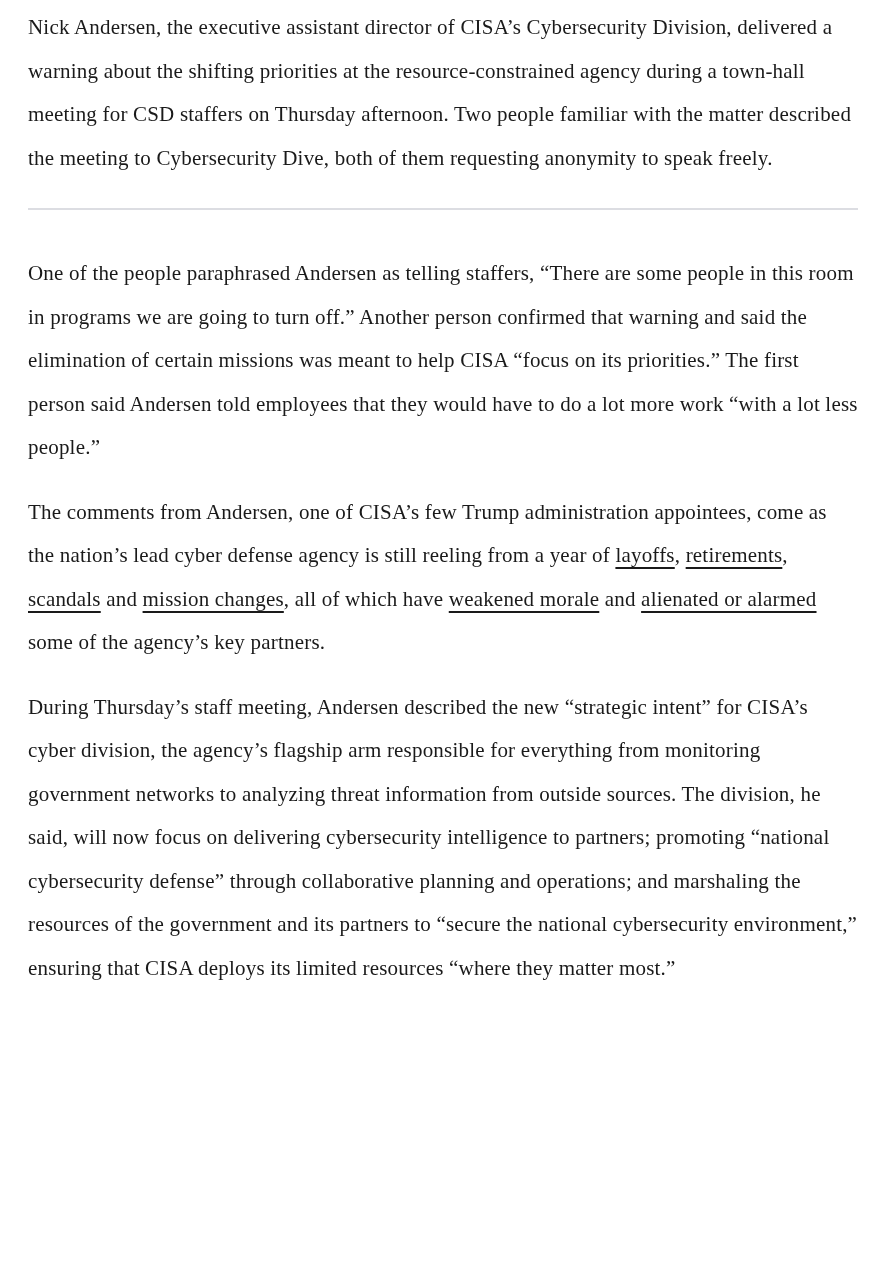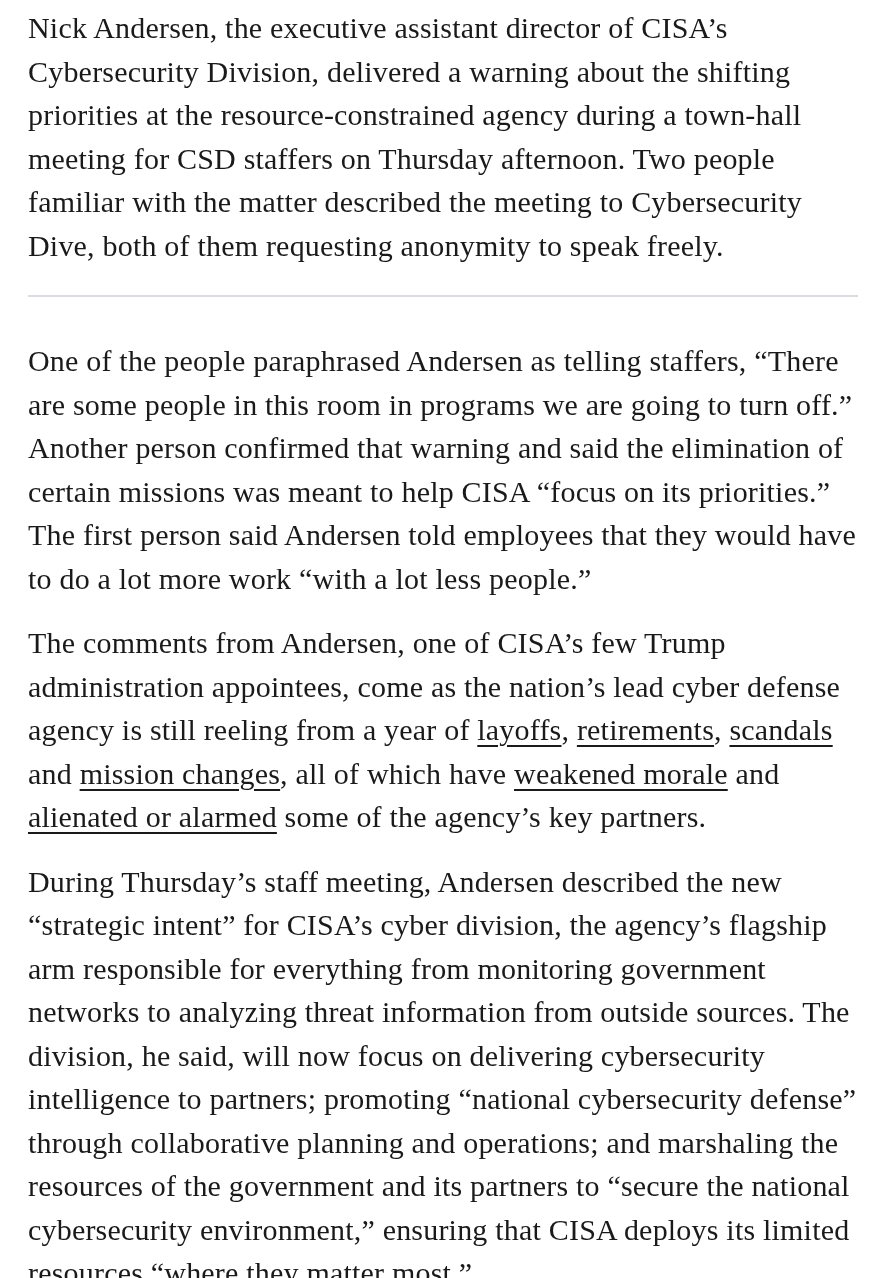--- a/index.html
+++ b/index.html
@@ -18,21 +18,21 @@
     box-sizing:border-box;
   }
   .article{
     box-sizing:content-box;
     width:830px;
     padding:6px 33px 0 28px;
     font-family:"Liberation Serif","DejaVu Serif",serif;
     color:var(--text);
   }
   p.para{
-    font-size:30px;
+    font-size:21px;
     line-height:43.5px;
     letter-spacing:0.2px;
     margin:0 0 21px 0;
     text-align:left;
   }
   hr.divider{
     border:none;
     height:2px;
     background:var(--divider);
     margin:28px 0 42px 0;

